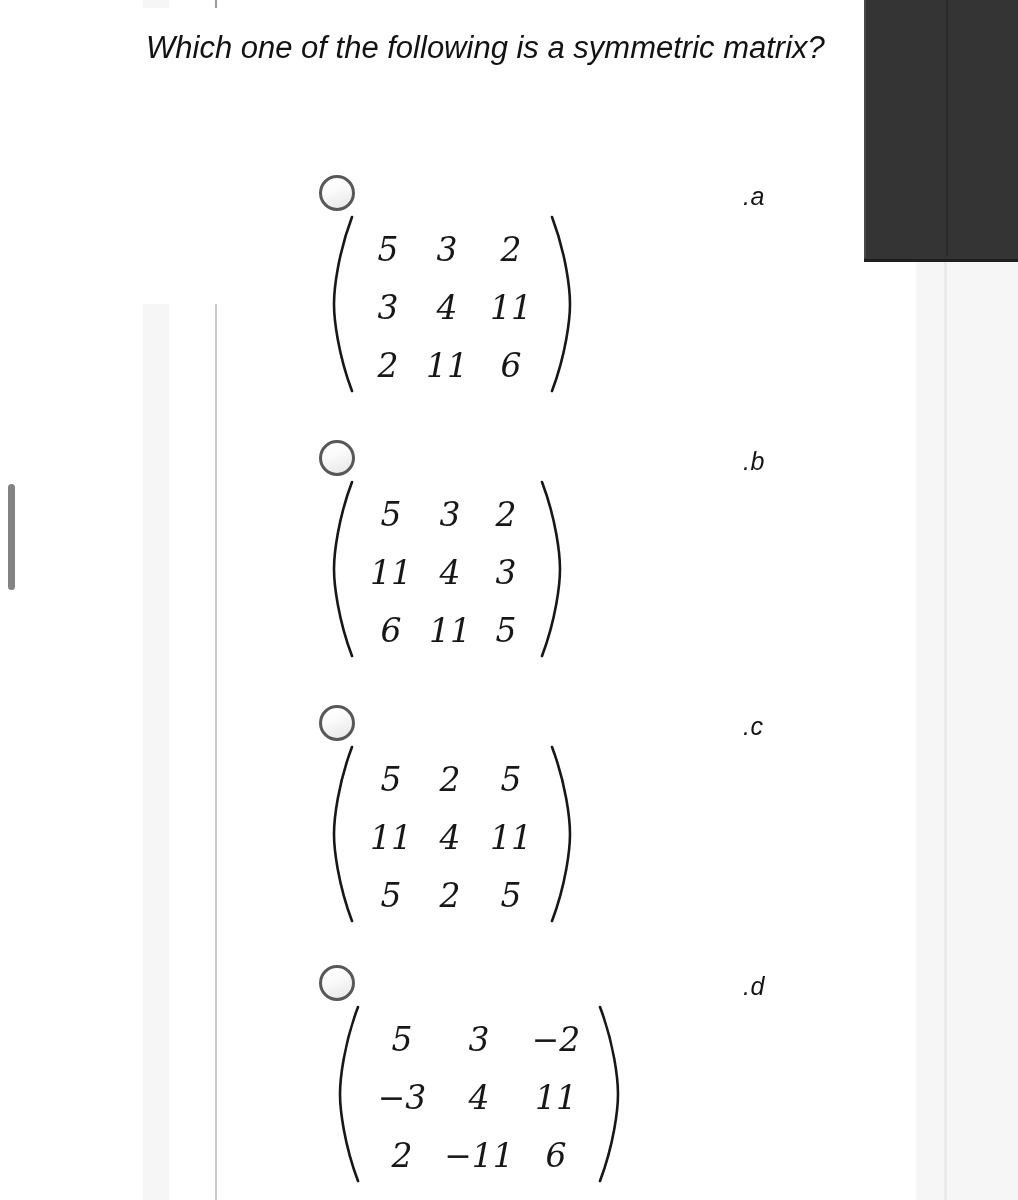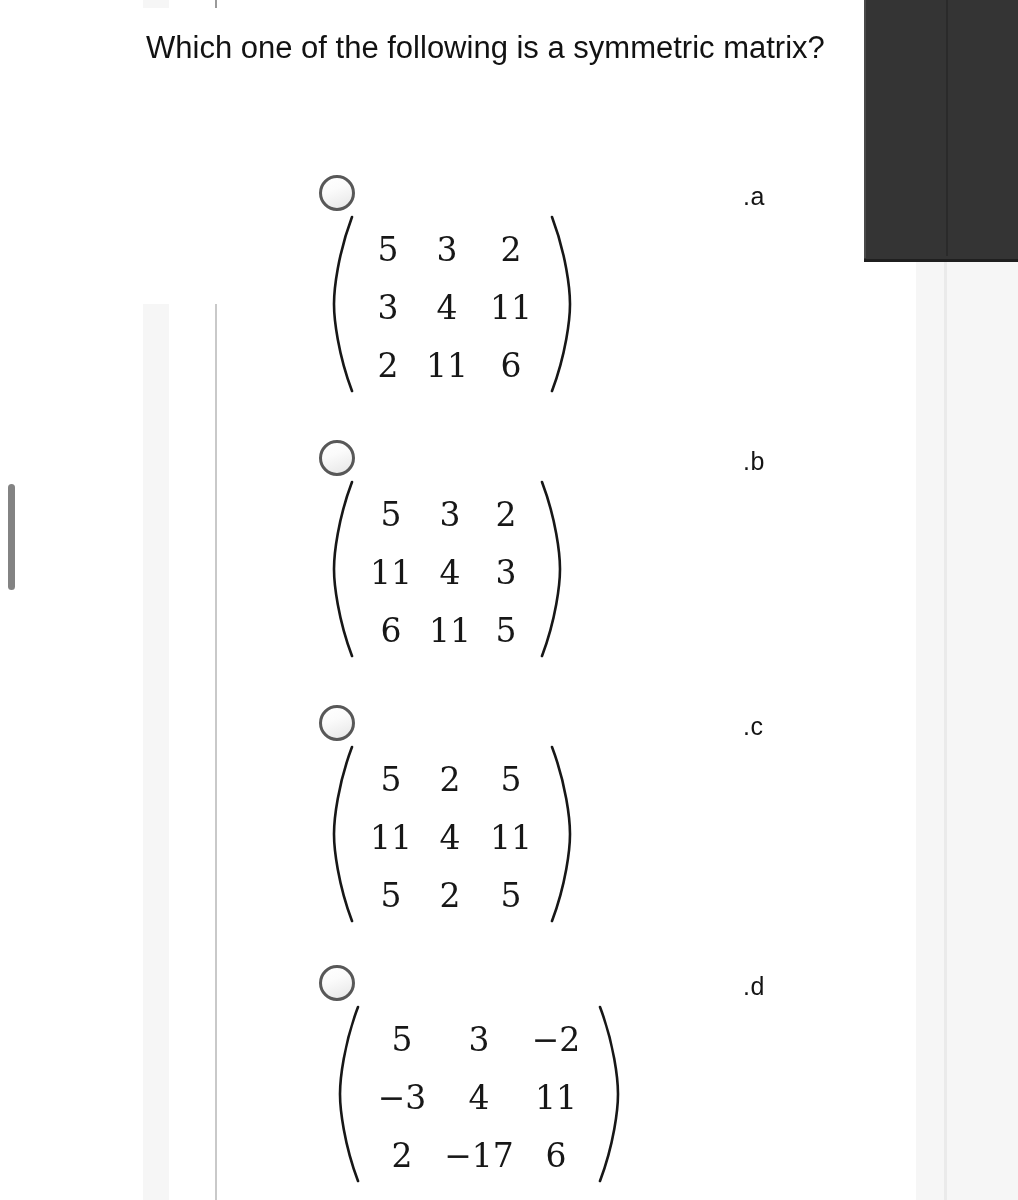--- a/index.html
+++ b/index.html
@@ -14,20 +14,21 @@
     overflow: hidden;
     font-family: "Liberation Sans", sans-serif;
     -webkit-font-smoothing: antialiased;
   }
 
   
   #page-root {
     position: absolute;
     inset: 0;
     background: #ffffff;
+    font-style: italic;
   }
 
   .left-scrollbar-track {
     position: absolute;
     left: 0;
     top: 0;
     width: 22px;
     height: 1200px;
     background: transparent;
   }
@@ -331,21 +332,21 @@
           </svg>
         </div>
         <div class="matrix-grid grid-d">
           <div class="matrix-cell">5</div>
           <div class="matrix-cell">3</div>
           <div class="matrix-cell">−2</div>
           <div class="matrix-cell">−3</div>
           <div class="matrix-cell">4</div>
           <div class="matrix-cell">11</div>
           <div class="matrix-cell">2</div>
-          <div class="matrix-cell">−17</div>
+          <div class="matrix-cell">−11</div>
           <div class="matrix-cell">6</div>
         </div>
         <div class="paren">
           <svg width="26" height="180" viewBox="0 0 26 180">
             <path d="M4 3 C18 40, 22 75, 22 90 C22 105, 18 140, 4 177" stroke="#171717" stroke-width="2.6" fill="none" stroke-linecap="round"></path>
           </svg>
         </div>
       </div>
       <div class="option-label">.d</div>
     </div>

